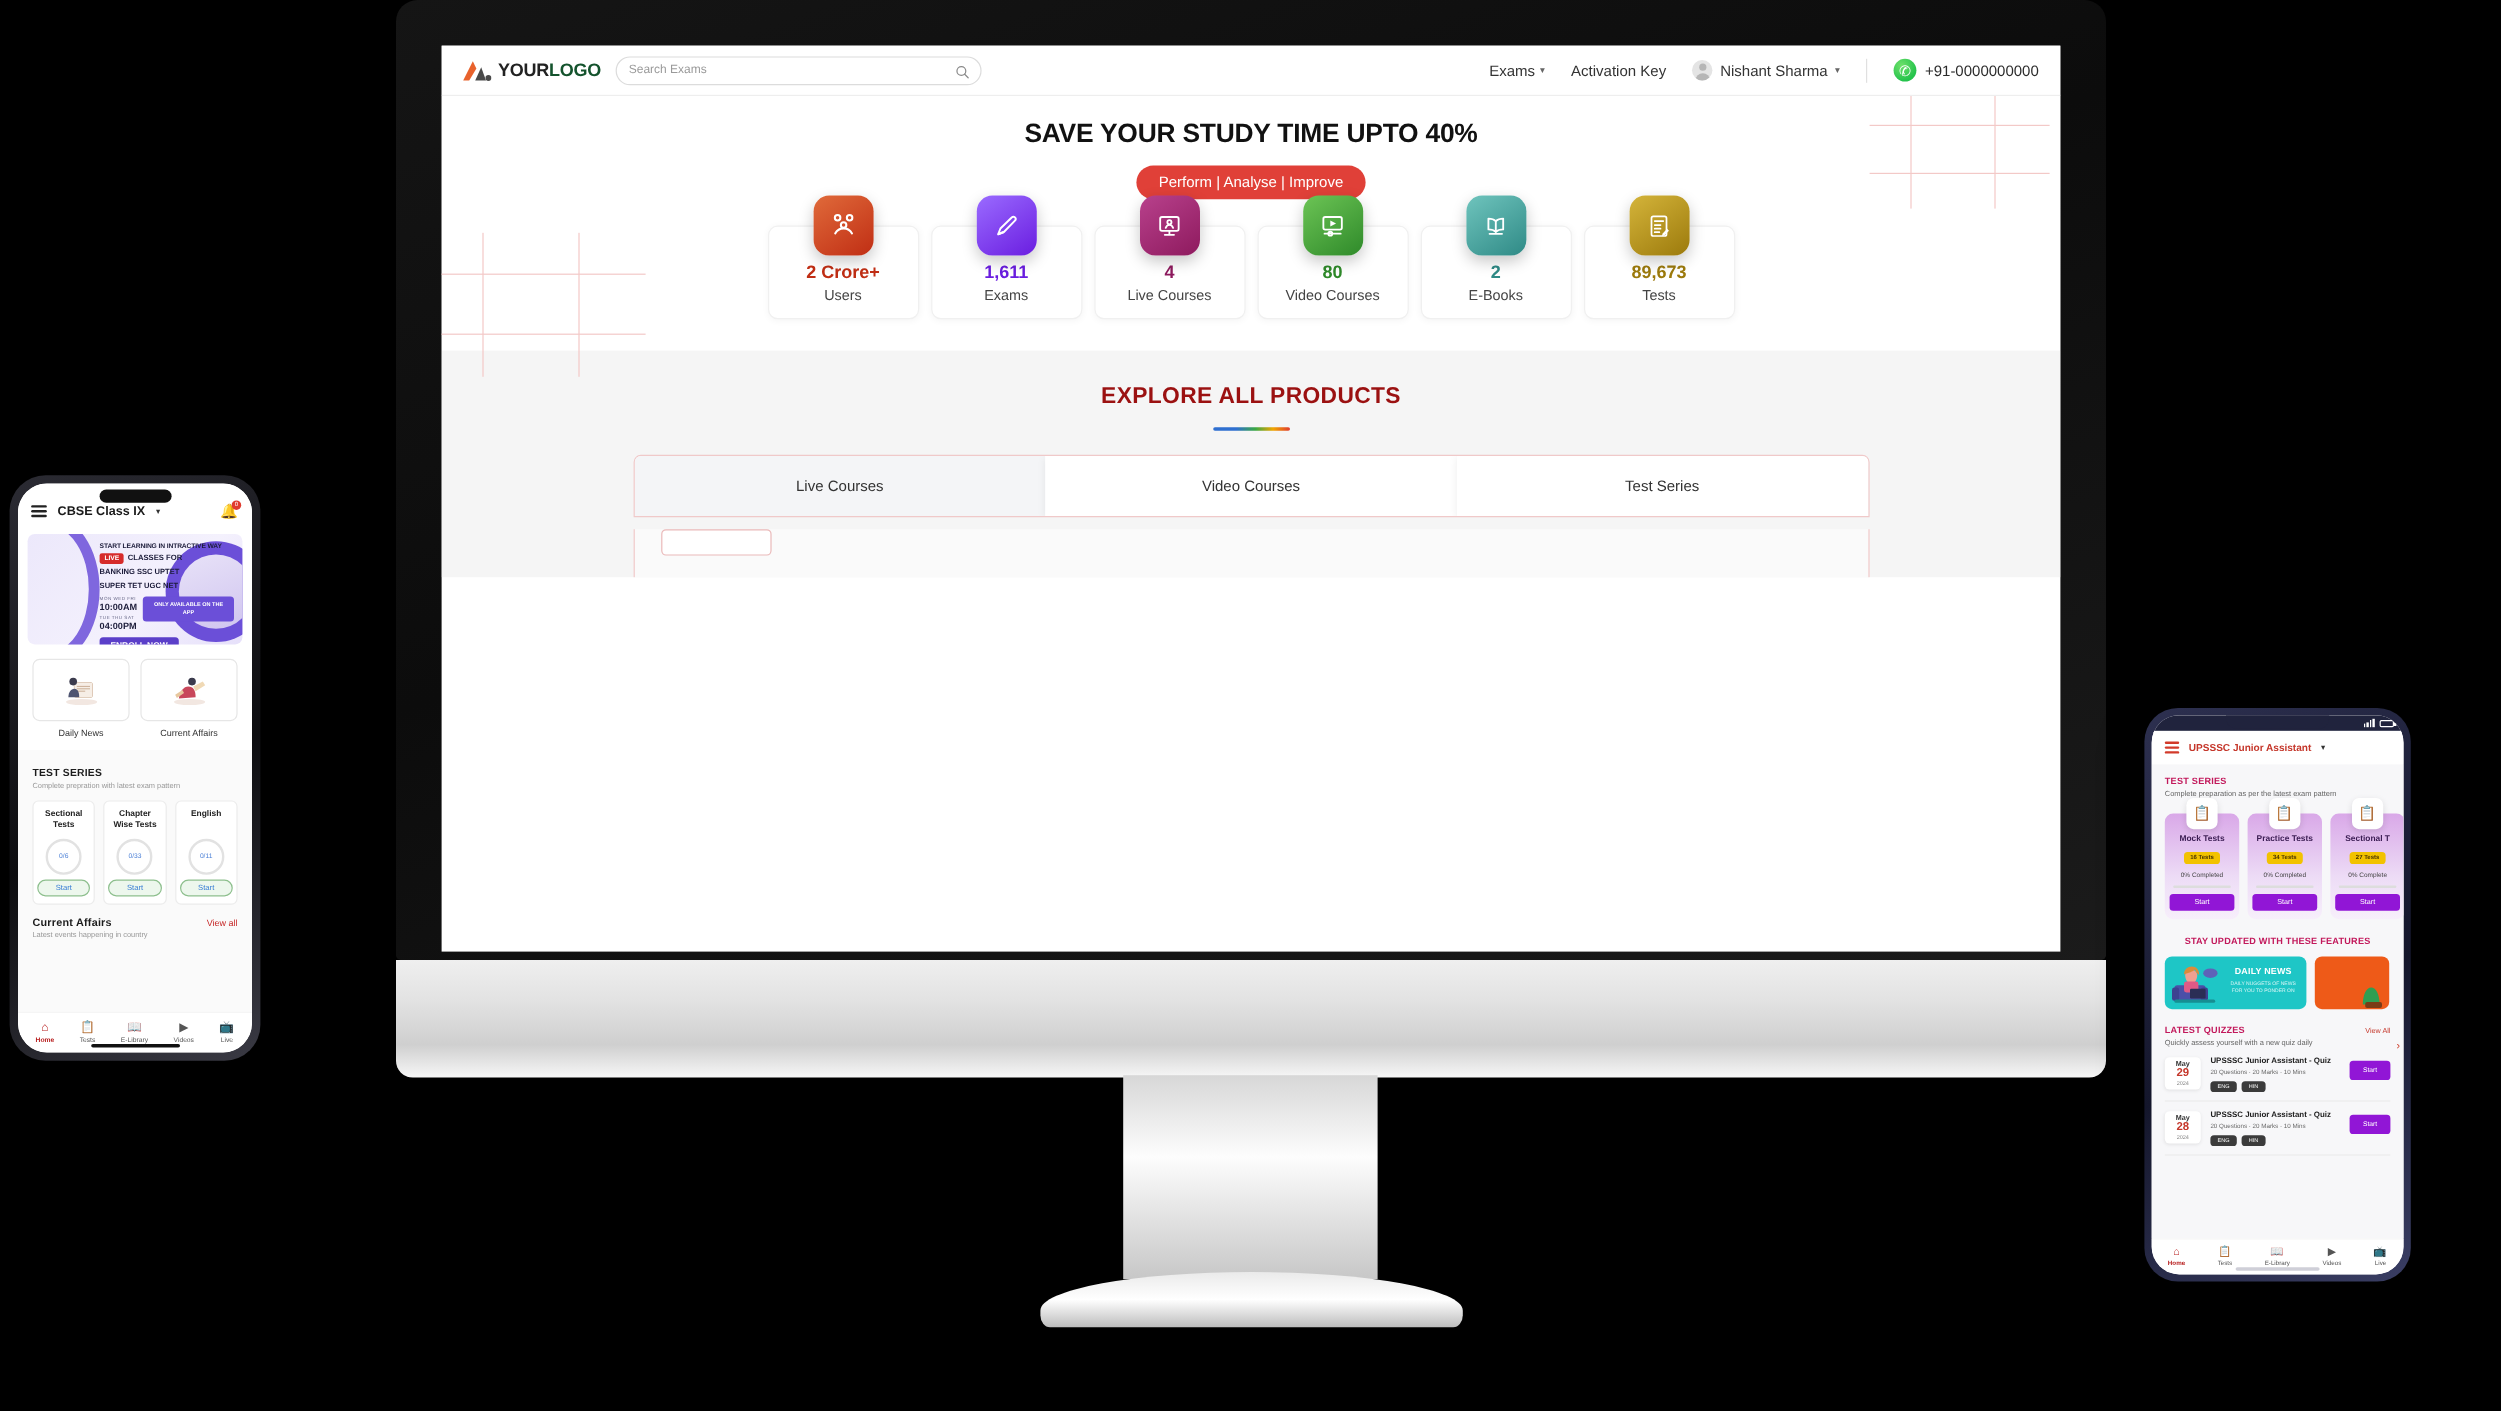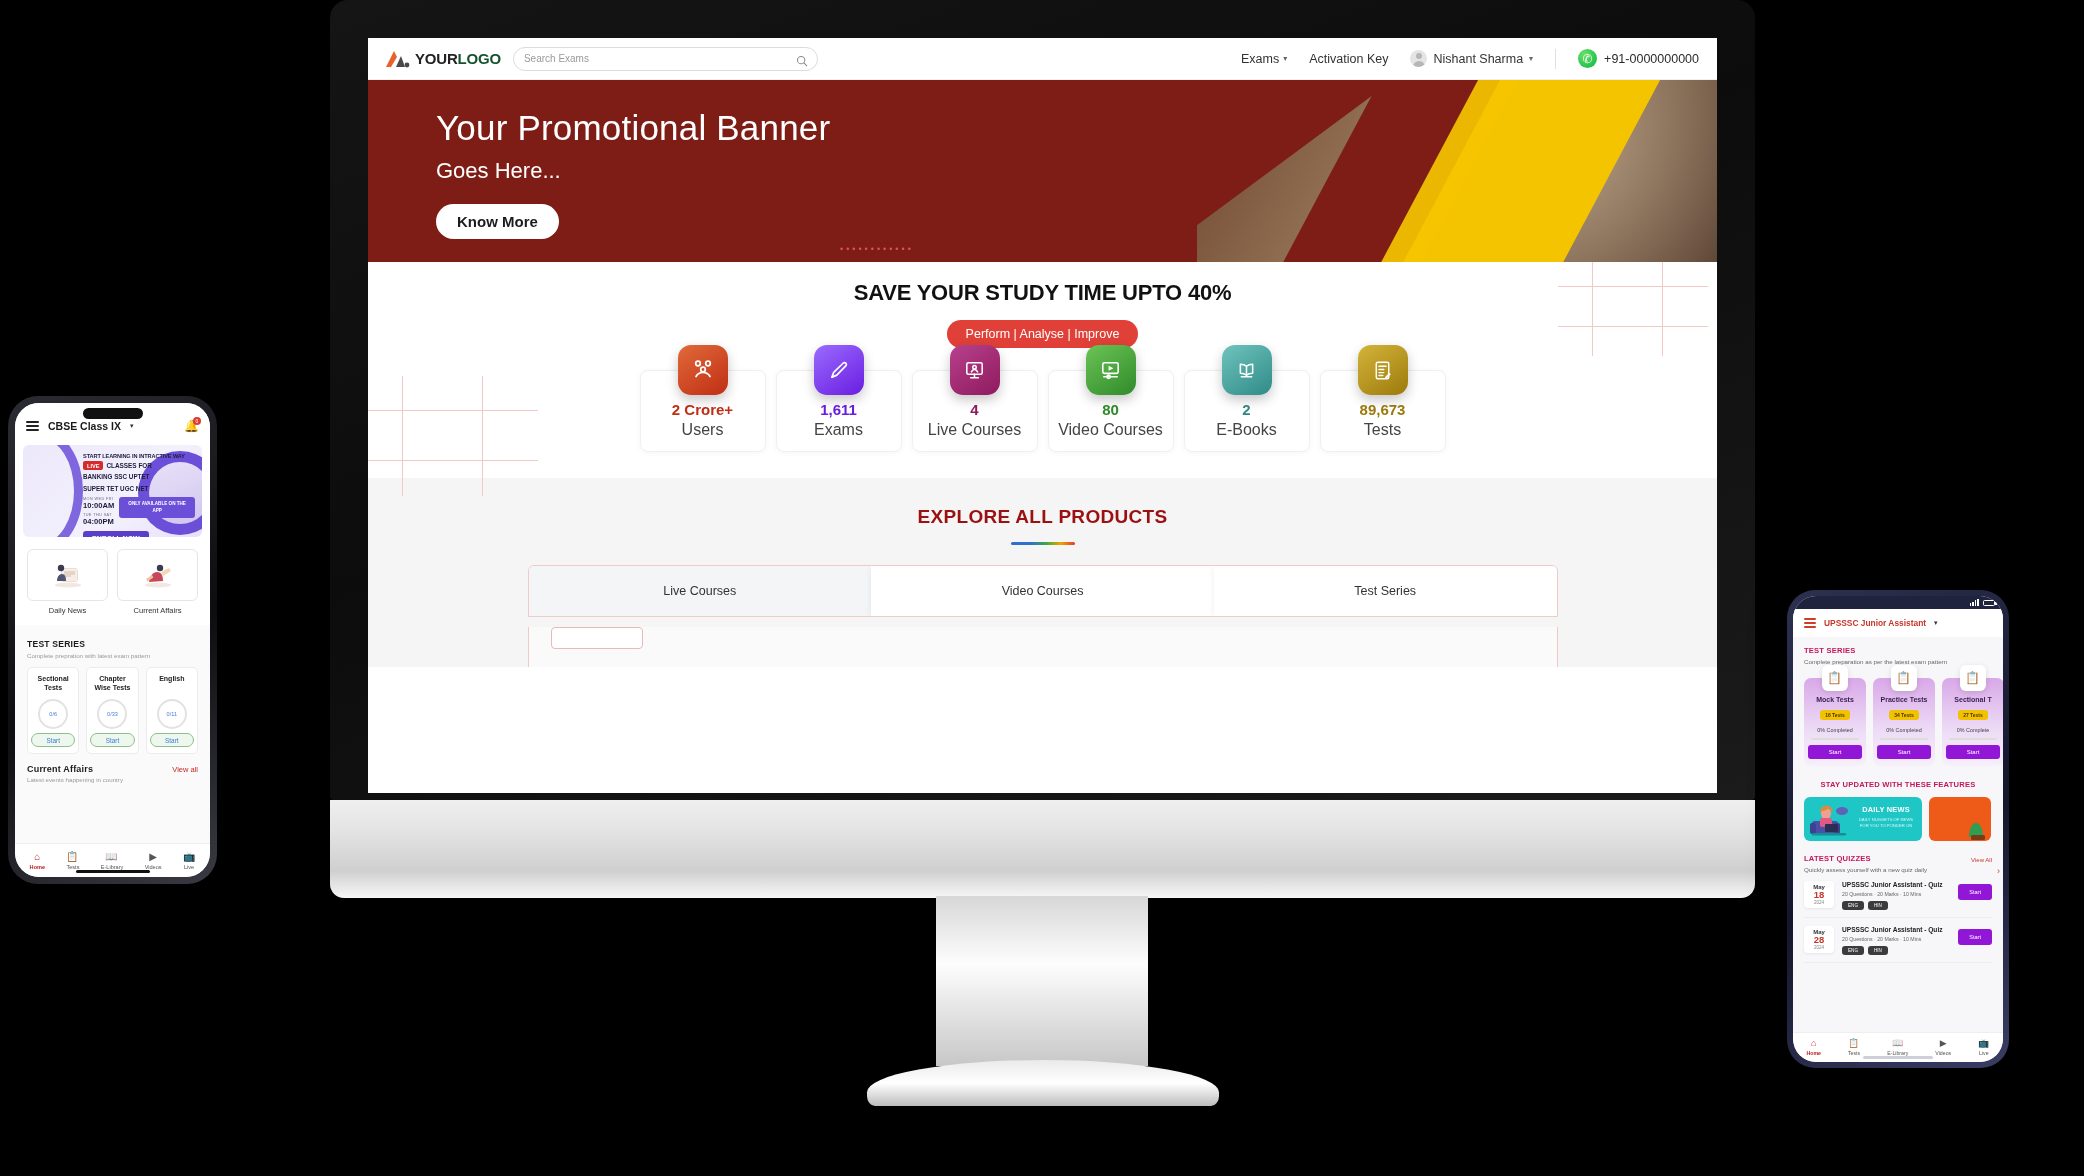--- a/index.html
+++ b/index.html
@@ -207,21 +207,21 @@
     box-shadow:0 1px 6px rgba(0,0,0,.045);
   }
   .stat-ico {
     position:absolute; left:50%; top:-26px; transform:translateX(-50%);
     width:50px; height:50px; border-radius:13px;
     display:flex; align-items:center; justify-content:center;
     color:#fff;
     box-shadow:0 5px 12px rgba(0,0,0,.22);
   }
   .stat-num { font-size:15px; font-weight:bold; margin-bottom:3px; }
-  .stat-lbl { font-size:16px; color:#444; }
+  .stat-lbl { font-size:12px; color:#444; }
 
   
   .explore { background:#f5f5f5; padding:28px 12px 0; }
   .explore h3 {
     text-align:center; color:#9b1111;
     font-size:19px; font-weight:bold; letter-spacing:.3px;
   }
   .rainbow {
     width:64px; height:3px; margin:14px auto 0;
     background:linear-gradient(90deg,#2f6fd0 0%,#2f6fd0 30%,#3aa843 55%,#f0a500 78%,#e03b2f 100%);
@@ -513,33 +513,20 @@
           <span class="caret">▾</span>
         </div>
         <div class="nav-divider"></div>
         <div class="wa">
           <span class="wa-ico">✆</span>
           <span class="wa-num">+91-0000000000</span>
         </div>
       </div>
     </div>
 
-    <div class="banner">
-      <div class="banner-photo"></div>
-      <div class="b-yellow"></div>
-      <div class="b-dark"></div>
-      <div class="b-yellow2"></div>
-      <div class="b-left"></div>
-      <div class="banner-inner">
-        <h1>Your Promotional Banner</h1>
-        <h2>Goes Here...</h2>
-        <button class="know-btn">Know More</button>
-      </div>
-      <div class="dots-red">••••••••••••</div>
-    </div>
 
     <div class="save-strip">
       <div class="plus-deco" style="left:1190px;top:-10px;width:160px;height:110px;">
         <span style="left:0;top:34px;width:150px;height:1.4px;"></span>
         <span style="left:0;top:74px;width:150px;height:1.4px;"></span>
         <span style="left:34px;top:0;width:1.4px;height:110px;"></span>
         <span style="left:104px;top:0;width:1.4px;height:110px;"></span>
       </div>
       <h3>SAVE YOUR STUDY TIME UPTO 40%</h3>
       <button class="pill">Perform | Analyse | Improve</button>
@@ -869,21 +856,21 @@
       <div class="pr-quiz">
         <div class="pr-quiz-head">
           <div class="pr-h">LATEST QUIZZES</div>
           <span class="va">View All</span>
         </div>
         <div class="pr-sub">Quickly assess yourself with a new quiz daily</div>
 
         <div class="quiz-row">
           <div class="qdate">
             <div class="qd-m">May</div>
-            <div class="qd-d">18</div>
+            <div class="qd-d">29</div>
             <div class="qd-y">2024</div>
           </div>
           <div class="qinfo">
             <div class="q-t">UPSSSC Junior Assistant - Quiz</div>
             <div class="q-m">20 Questions · 20 Marks · 10 Mins</div>
             <div class="q-langs">
               <span class="q-lang">ENG</span>
               <span class="q-lang">HIN</span>
             </div>
           </div>

